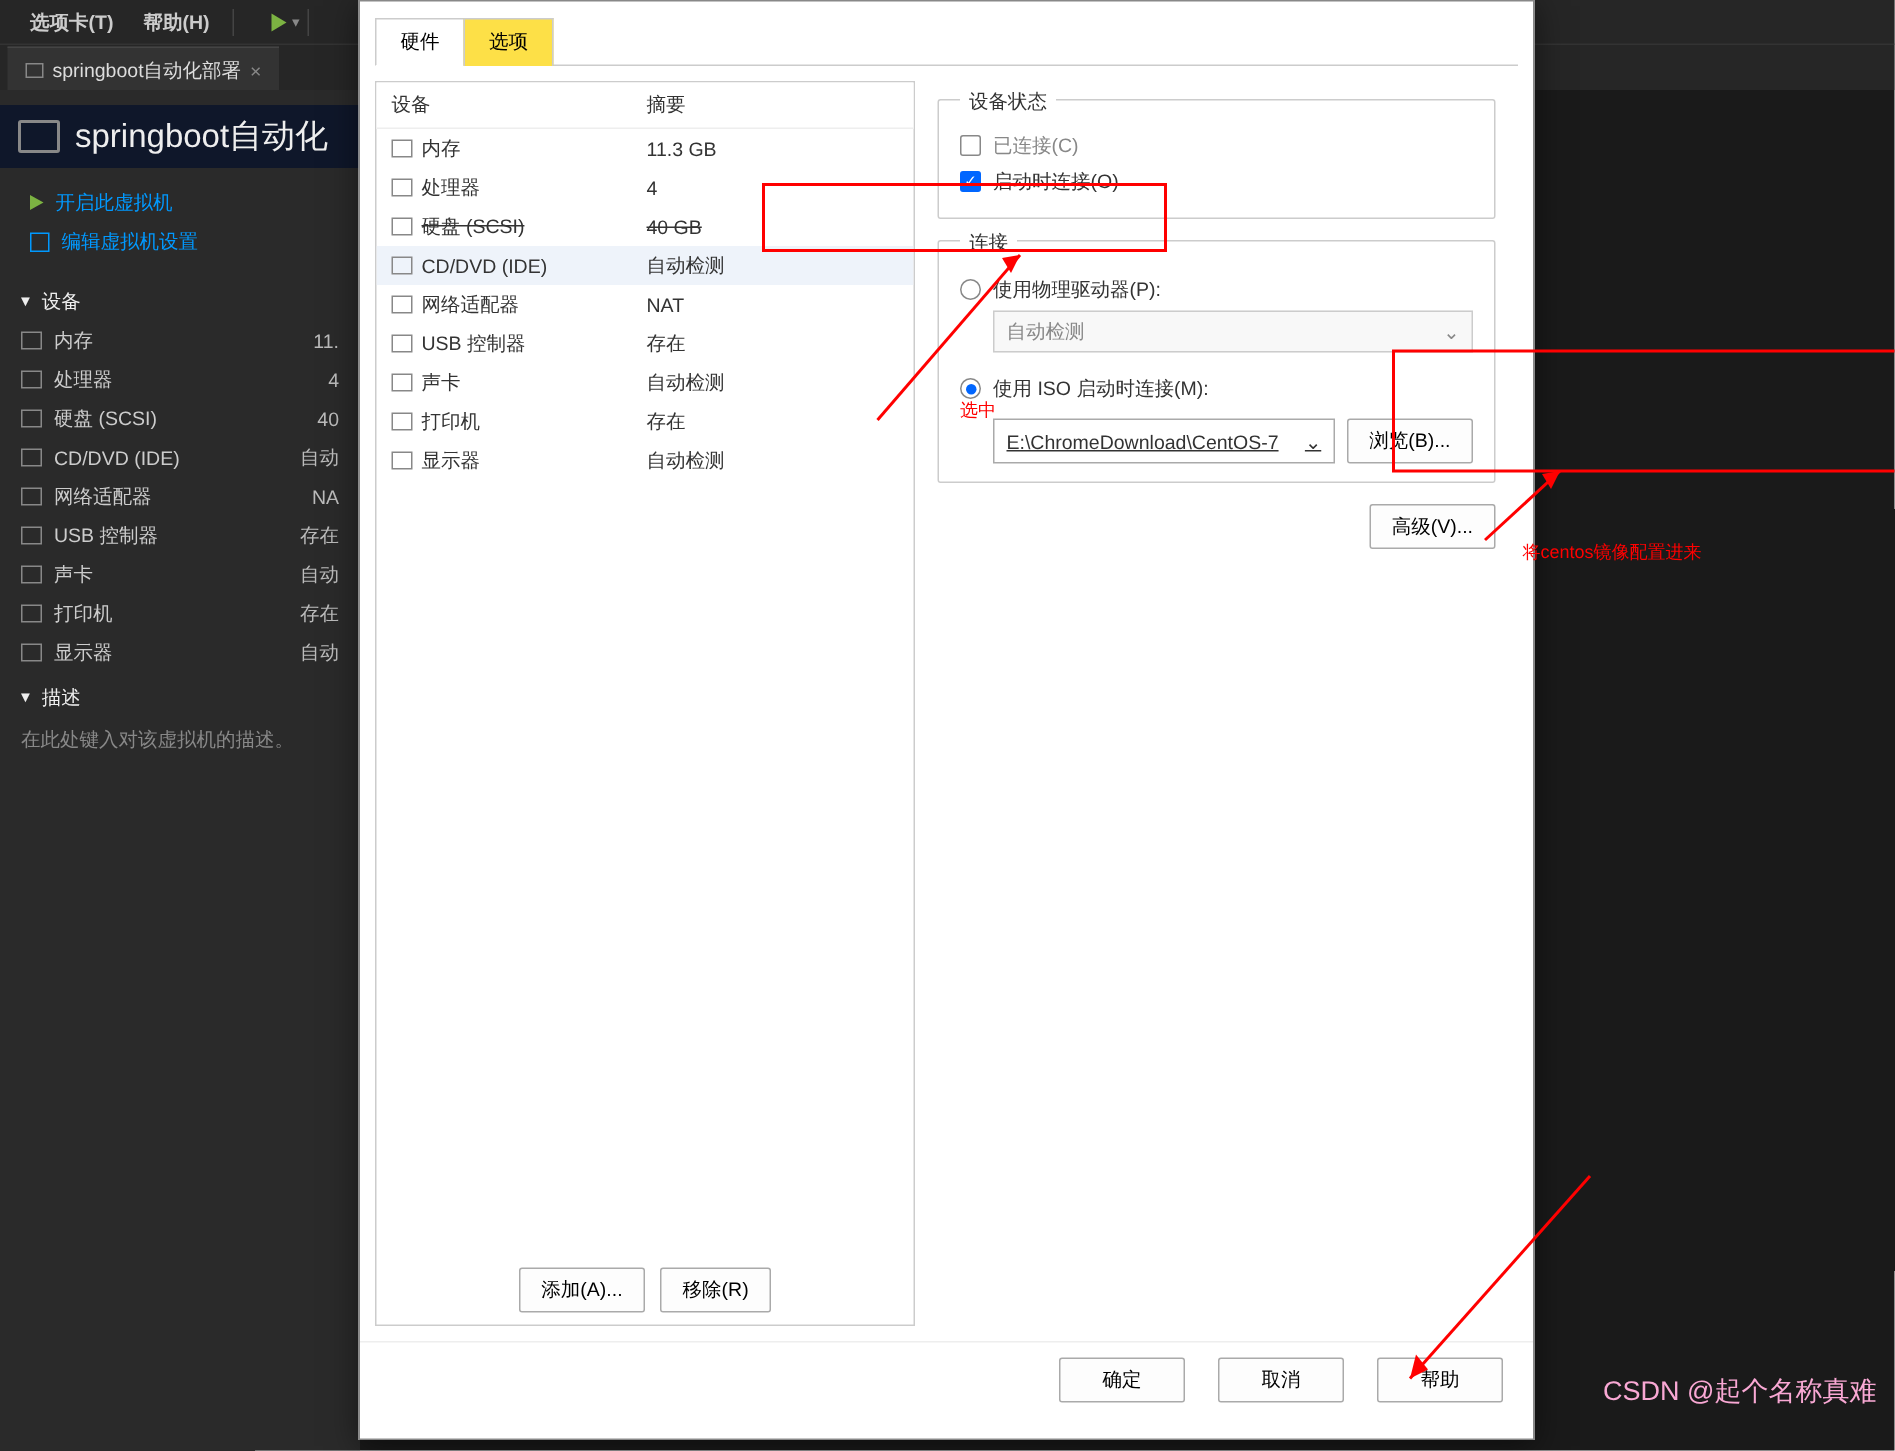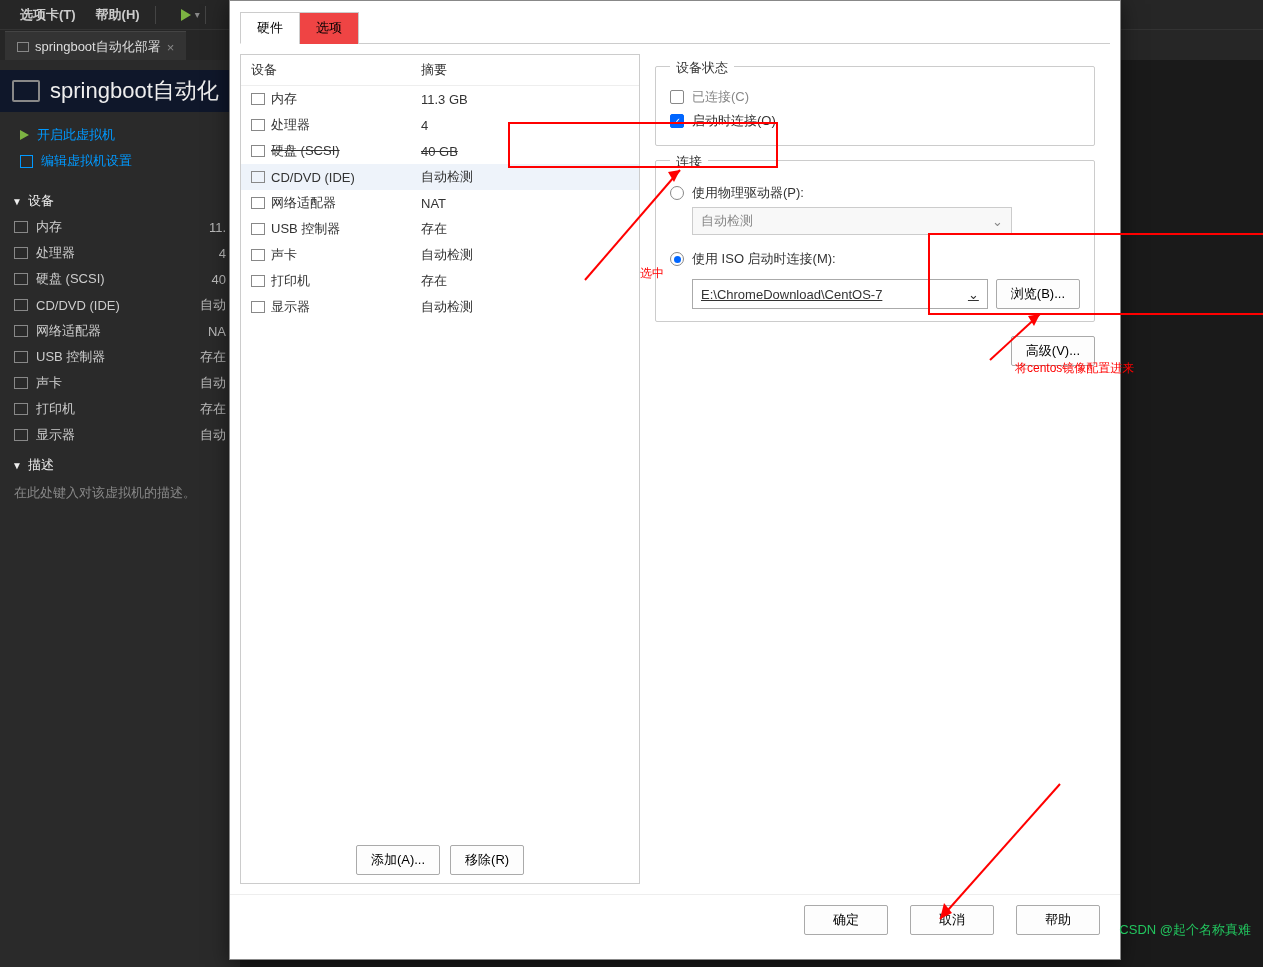--- a/index.html
+++ b/index.html
@@ -33,25 +33,25 @@
 
 .section-head { padding: 8px 12px 4px; color: #eee; font-size: 14px; display: flex; align-items: center; gap: 6px; }
 .section-head .chev { font-size: 10px; }
 .dev-row { display: flex; justify-content: space-between; padding: 4px 14px; color: #ccc; align-items: center; }
 .dev-row .dev-name { display: flex; align-items: center; gap: 8px; }
 .dev-row .ic { width: 14px; height: 12px; border: 1px solid #888; display: inline-block; }
 .dev-row .val { color: #bbb; }
 .desc-text { padding: 6px 14px; color: #888; }
 
 
-.dialog { position: absolute; left: 229px; top: 0; width: 892px; height: 960px; background: #fff; border: 1px solid #888; box-shadow: 0 4px 20px rgba(0,0,0,0.5); }
+.dialog { position: absolute; left: 239px; top: 0; width: 784px; height: 960px; background: #fff; border: 1px solid #888; box-shadow: 0 4px 20px rgba(0,0,0,0.5); }
 .dialog-tabs { display: flex; border-bottom: 1px solid #ccc; margin: 10px 10px 0; }
 .dlg-tab { padding: 6px 16px; border: 1px solid #ccc; border-bottom: none; background: #fff; margin-right: -1px; cursor: pointer; position: relative; top: 1px; }
 .dlg-tab.active { background: #fff; border-bottom: 1px solid #fff; }
-.dlg-tab.inactive { background: #ef4444; }
+.dlg-tab.inactive { background: #fde047; }
 
 .dialog-body { display: flex; padding: 10px; height: 850px; }
 .dlg-left { width: 400px; border: 1px solid #ccc; display: flex; flex-direction: column; }
 .dlg-list-head { display: flex; padding: 6px 10px; background: #fff; border-bottom: 1px solid #eee; color: #333; }
 .dlg-list-head .c1 { width: 170px; }
 .dlg-list { flex: 1; overflow: auto; position: relative; }
 .dlg-item { display: flex; padding: 4px 10px; align-items: center; color: #333; }
 .dlg-item.selected { background: #eef3fa; }
 .dlg-item .c1 { width: 170px; display: flex; align-items: center; gap: 6px; }
 .dlg-item .ic2 { width: 14px; height: 12px; border: 1px solid #888; display: inline-block; }
@@ -76,21 +76,21 @@
 
 .dlg-footer-left { display: flex; gap: 10px; justify-content: center; padding: 8px 0; }
 .dlg-footer { display: flex; justify-content: flex-end; gap: 22px; padding: 10px 20px; border-top: 1px solid #eee; }
 .dlg-footer .btn { padding: 5px 28px; }
 
 
 .redbox { position: absolute; border: 2px solid #f00; pointer-events: none; }
 .redtext { position: absolute; color: #f00; font-size: 12px; pointer-events: none; }
 .arrow { position: absolute; pointer-events: none; }
 
-.watermark { position: absolute; right: 12px; bottom: 28px; color: #22c55e; font-size: 13px; }
+.watermark { position: absolute; right: 12px; bottom: 28px; color: #f9a8d4; font-size: 18px; }
 </style>
 </head>
 <body>
 
 <div class="menubar">
   <span class="menu-item">选项卡(T)</span>
   <span class="menu-item">帮助(H)</span>
   <span class="sep"></span>
   <span class="play-btn">
       <span class="tri"></span>

